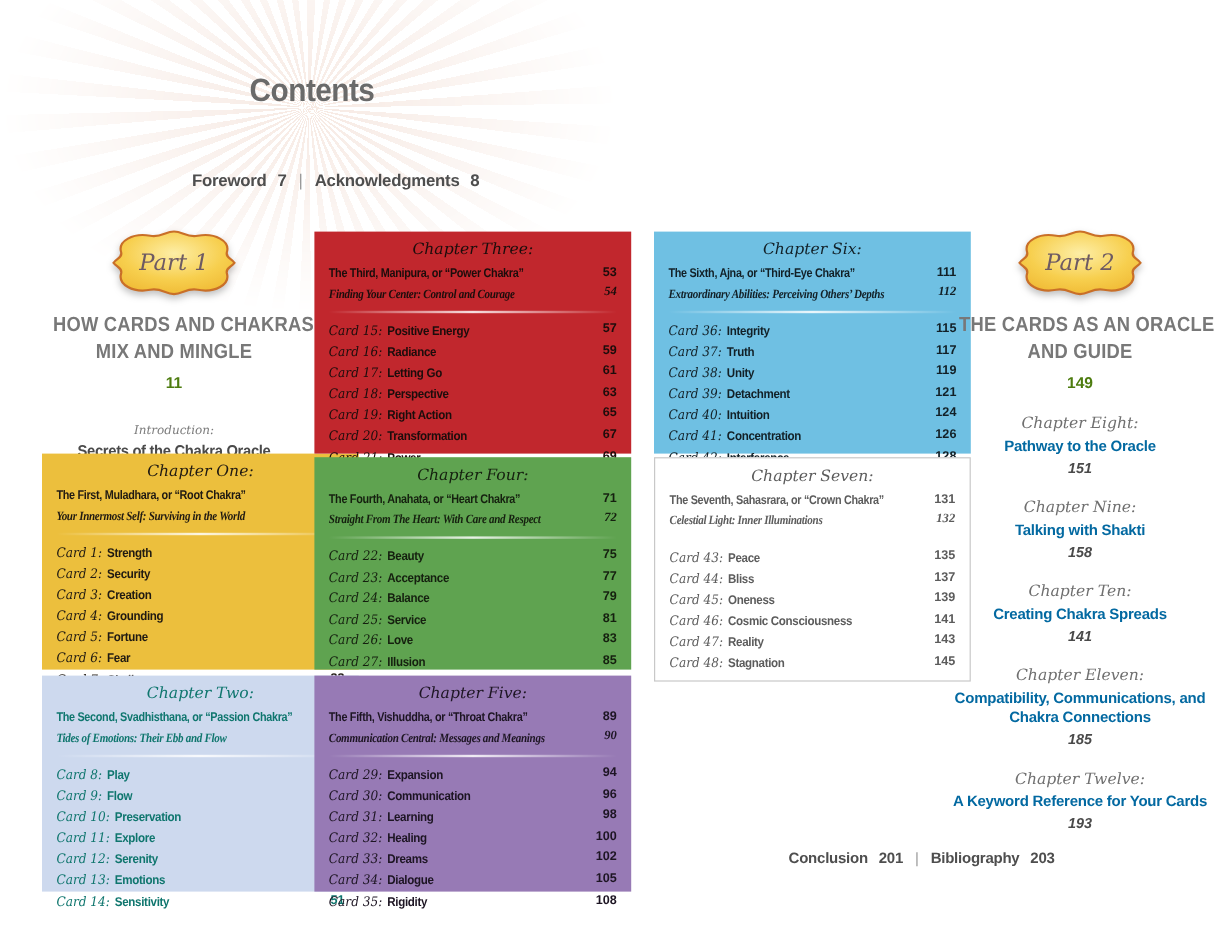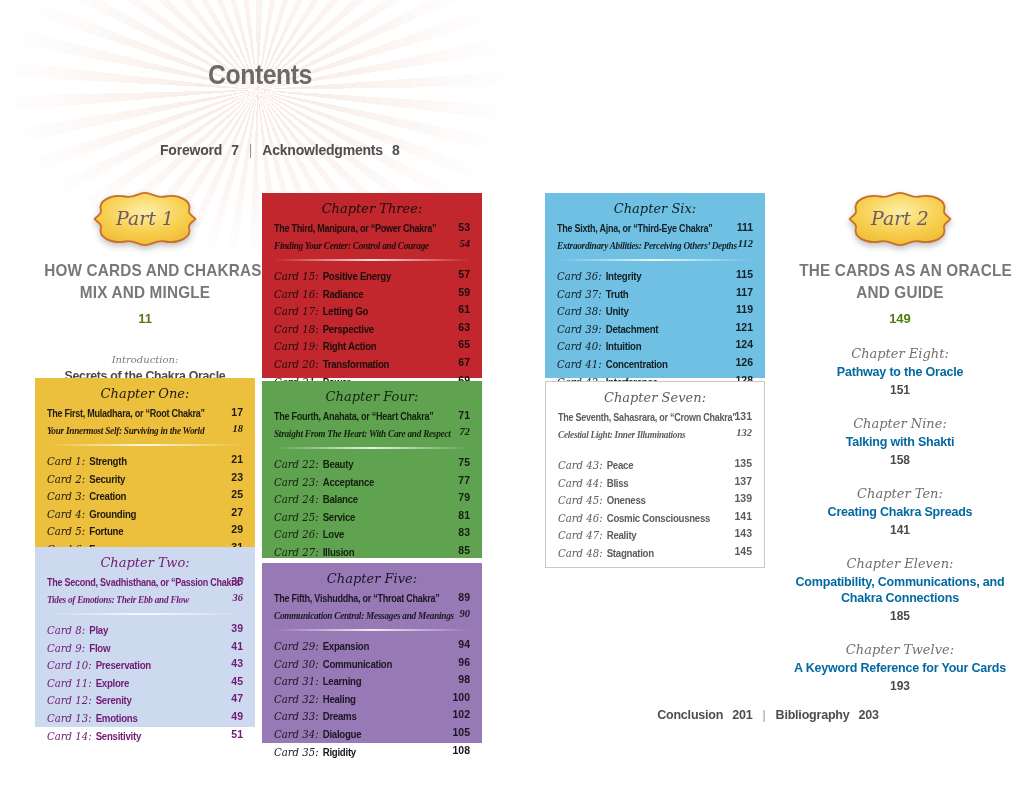--- a/index.html
+++ b/index.html
@@ -46,24 +46,24 @@
     color:#787878;transform:scaleX(.9);white-space:nowrap;
   }
   .part-page{font-size:13px;font-weight:700;color:#4d7c0f;margin-top:7px;}
   .intro-label{font-family:"DejaVu Serif",serif;font-style:italic;font-size:10px;color:#7b7b7b;margin-top:28px;}
   .intro-title{font-size:13px;font-weight:700;color:#4a4a4a;letter-spacing:-0.3px;margin-top:3px;transform:scaleX(.95);}
   .intro-page{font-size:12.5px;font-weight:700;color:#4a4a4a;margin-top:3px;}
   
   .p2-chapter{margin-bottom:19px;}
   .p2-label{font-family:"DejaVu Serif",serif;font-style:italic;font-size:13px;color:#6f6f6f;}
   .p2-title{font-size:12.5px;font-weight:700;color:#0369a1;letter-spacing:-0.2px;line-height:16px;margin-top:3px;}
-  .p2-page{font-size:12px;font-weight:700;color:#4a4a4a;margin-top:3px;}
+  .p2-page{font-size:12px;font-weight:700;color:#4a4a4a;margin-top:3px;font-style:italic;}
   
   .chapter-box{
-    position:absolute;width:220px;box-sizing:border-box;
+    position:absolute;width:264px;box-sizing:border-box;
     padding:8px 12px 6px 12px;
   }
   .box-label{
     text-align:center;font-family:"DejaVu Serif",serif;font-style:italic;
     font-size:13px;line-height:15px;margin-bottom:3px;
   }
   .box-row{position:relative;padding-right:26px;line-height:15px;}
   .box-row .p{position:absolute;right:0;top:0;font-weight:700;font-size:10.5px;}
   .title-row{line-height:16px;}
   .title-row .t{
@@ -156,21 +156,21 @@
           <div class="box-row card-row">
     <span class="t"><span class="card-label">Card 6:</span> <span class="card-name">Fear</span></span>
     <span class="p">31</span>
   </div>
           <div class="box-row card-row">
     <span class="t"><span class="card-label">Card 7:</span> <span class="card-name">Challenge</span></span>
     <span class="p">33</span>
   </div>
         </div>
   </div>
-      <div class="chapter-box" style="left: 35px; top: 547px; height: 180px; background: rgb(205, 217, 238); color: #701a75;">
+      <div class="chapter-box" style="left: 35px; top: 563px; height: 180px; background: rgb(205, 217, 238); color: #0f766e;">
     <div class="box-label">Chapter Two:</div>
     <div class="box-row title-row">
       <span class="t">The Second, Svadhisthana, or “Passion Chakra”</span>
       <span class="p">35</span>
     </div>
     <div class="box-row subtitle-row">
       <span class="t">Tides of Emotions: Their Ebb and Flow</span>
       <span class="p">36</span>
     </div>
     <div class="divider"></div>

